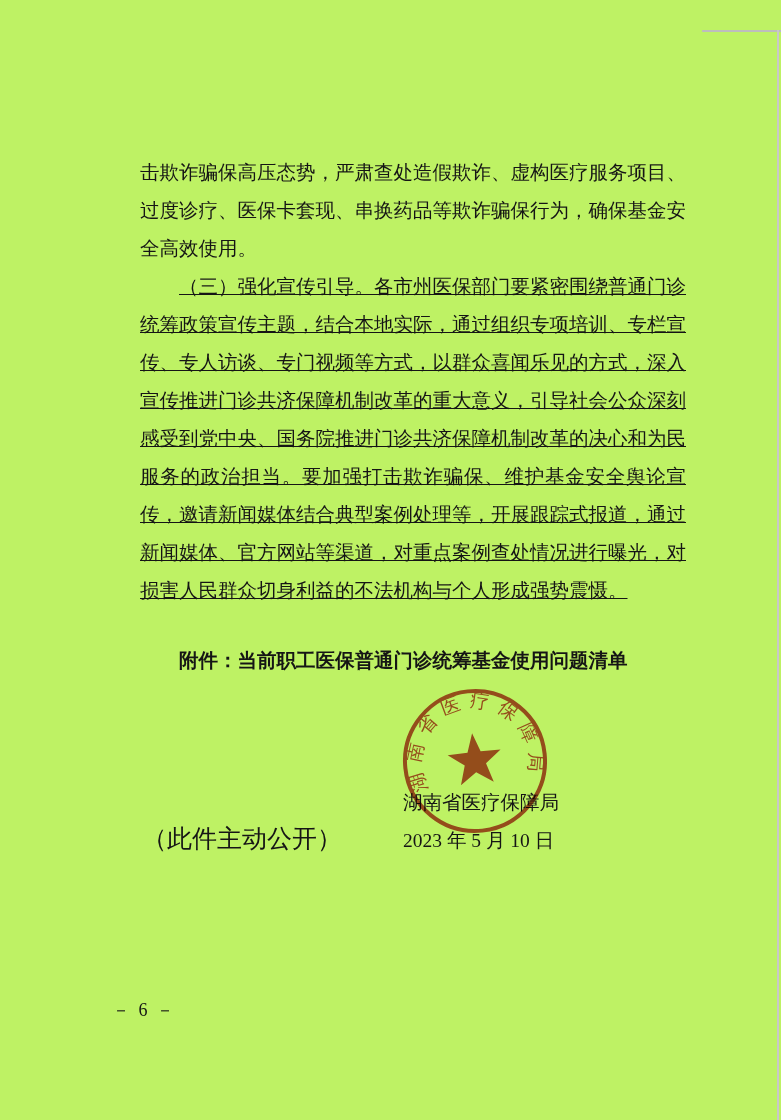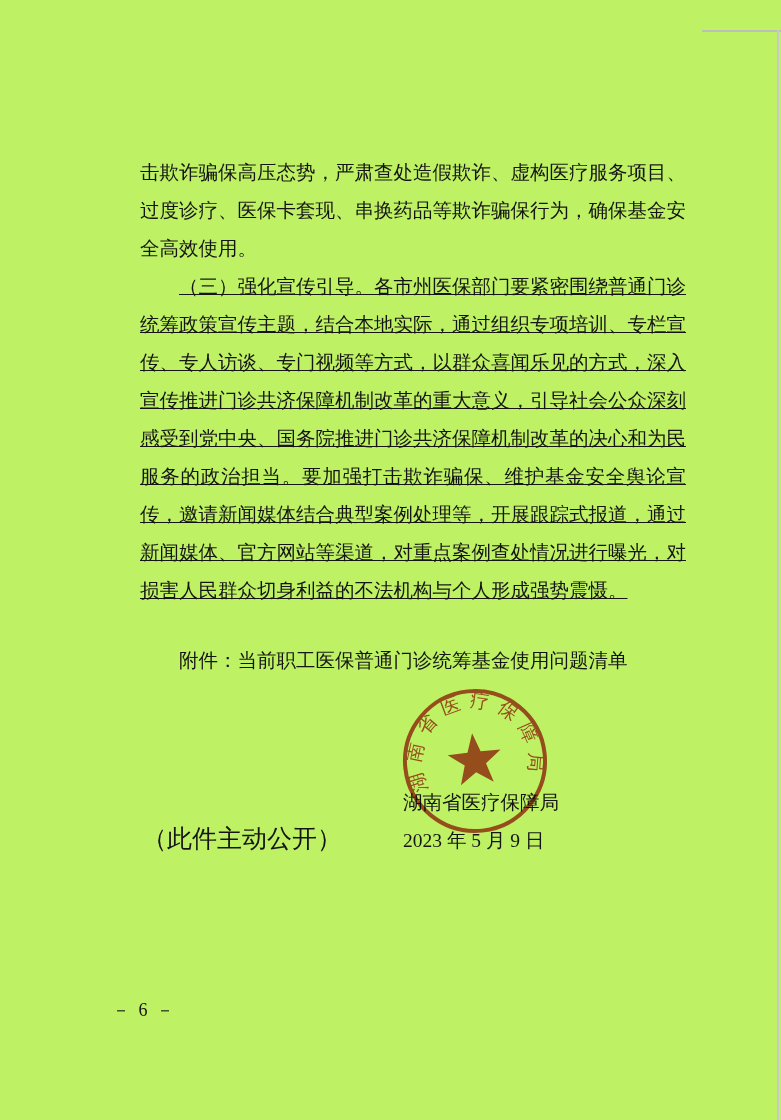--- a/index.html
+++ b/index.html
@@ -30,20 +30,21 @@
     margin: 0;
   }
   .para-indent {
     text-indent: 2em;
     text-decoration: underline;
   }
   .attachment-line {
     margin-top: 32px !important;
     text-indent: 2em;
     text-align: left;
+    font-weight: bold;
   }
   .signoff {
     position: absolute;
     left: 403px;
     top: 784px;
     font-size: 19.5px;
     line-height: 38px;
     white-space: nowrap;
   }
   .seal-wrap {
@@ -101,21 +102,21 @@
   <div class="scan-line-right"></div>
 
   <div class="body-text">
     <p>击欺诈骗保高压态势，严肃查处造假欺诈、虚构医疗服务项目、过度诊疗、医保卡套现、串换药品等欺诈骗保行为，确保基金安全高效使用。</p>
     <p class="para-indent">（三）强化宣传引导。各市州医保部门要紧密围绕普通门诊统筹政策宣传主题，结合本地实际，通过组织专项培训、专栏宣传、专人访谈、专门视频等方式，以群众喜闻乐见的方式，深入宣传推进门诊共济保障机制改革的重大意义，引导社会公众深刻感受到党中央、国务院推进门诊共济保障机制改革的决心和为民服务的政治担当。要加强打击欺诈骗保、维护基金安全舆论宣传，邀请新闻媒体结合典型案例处理等，开展跟踪式报道，通过新闻媒体、官方网站等渠道，对重点案例查处情况进行曝光，对损害人民群众切身利益的不法机构与个人形成强势震慑。</p>
     <p class="attachment-line">附件：当前职工医保普通门诊统筹基金使用问题清单</p>
   </div>
 
   <div class="signoff">
     <div>湖南省医疗保障局</div>
-    <div>2023 年 5 月 9 日</div>
+    <div>2023 年 5 月 10 日</div>
   </div>
 
   <div class="seal-wrap">
     <svg viewBox="0 0 150 150" xmlns="http://www.w3.org/2000/svg">
       <circle cx="75" cy="75" r="70" fill="none" stroke-width="4" stroke="#c0392b"></circle>
       <polygon points="75,47 81.6,65.9 101.6,66.3 85.7,78.5 91.5,97.7 75,86.2 58.5,97.7 64.3,78.5 48.4,66.3 68.4,65.9" fill="#c0392b"></polygon>
       <defs>
         <path id="sealArc" d="M 26 98 A 54 54 0 1 1 124 98" fill="none"></path>
       </defs>
       <text font-size="19" letter-spacing="8" text-anchor="middle" font-family="Liberation Serif, DejaVu Serif, serif" fill="#c0392b">

